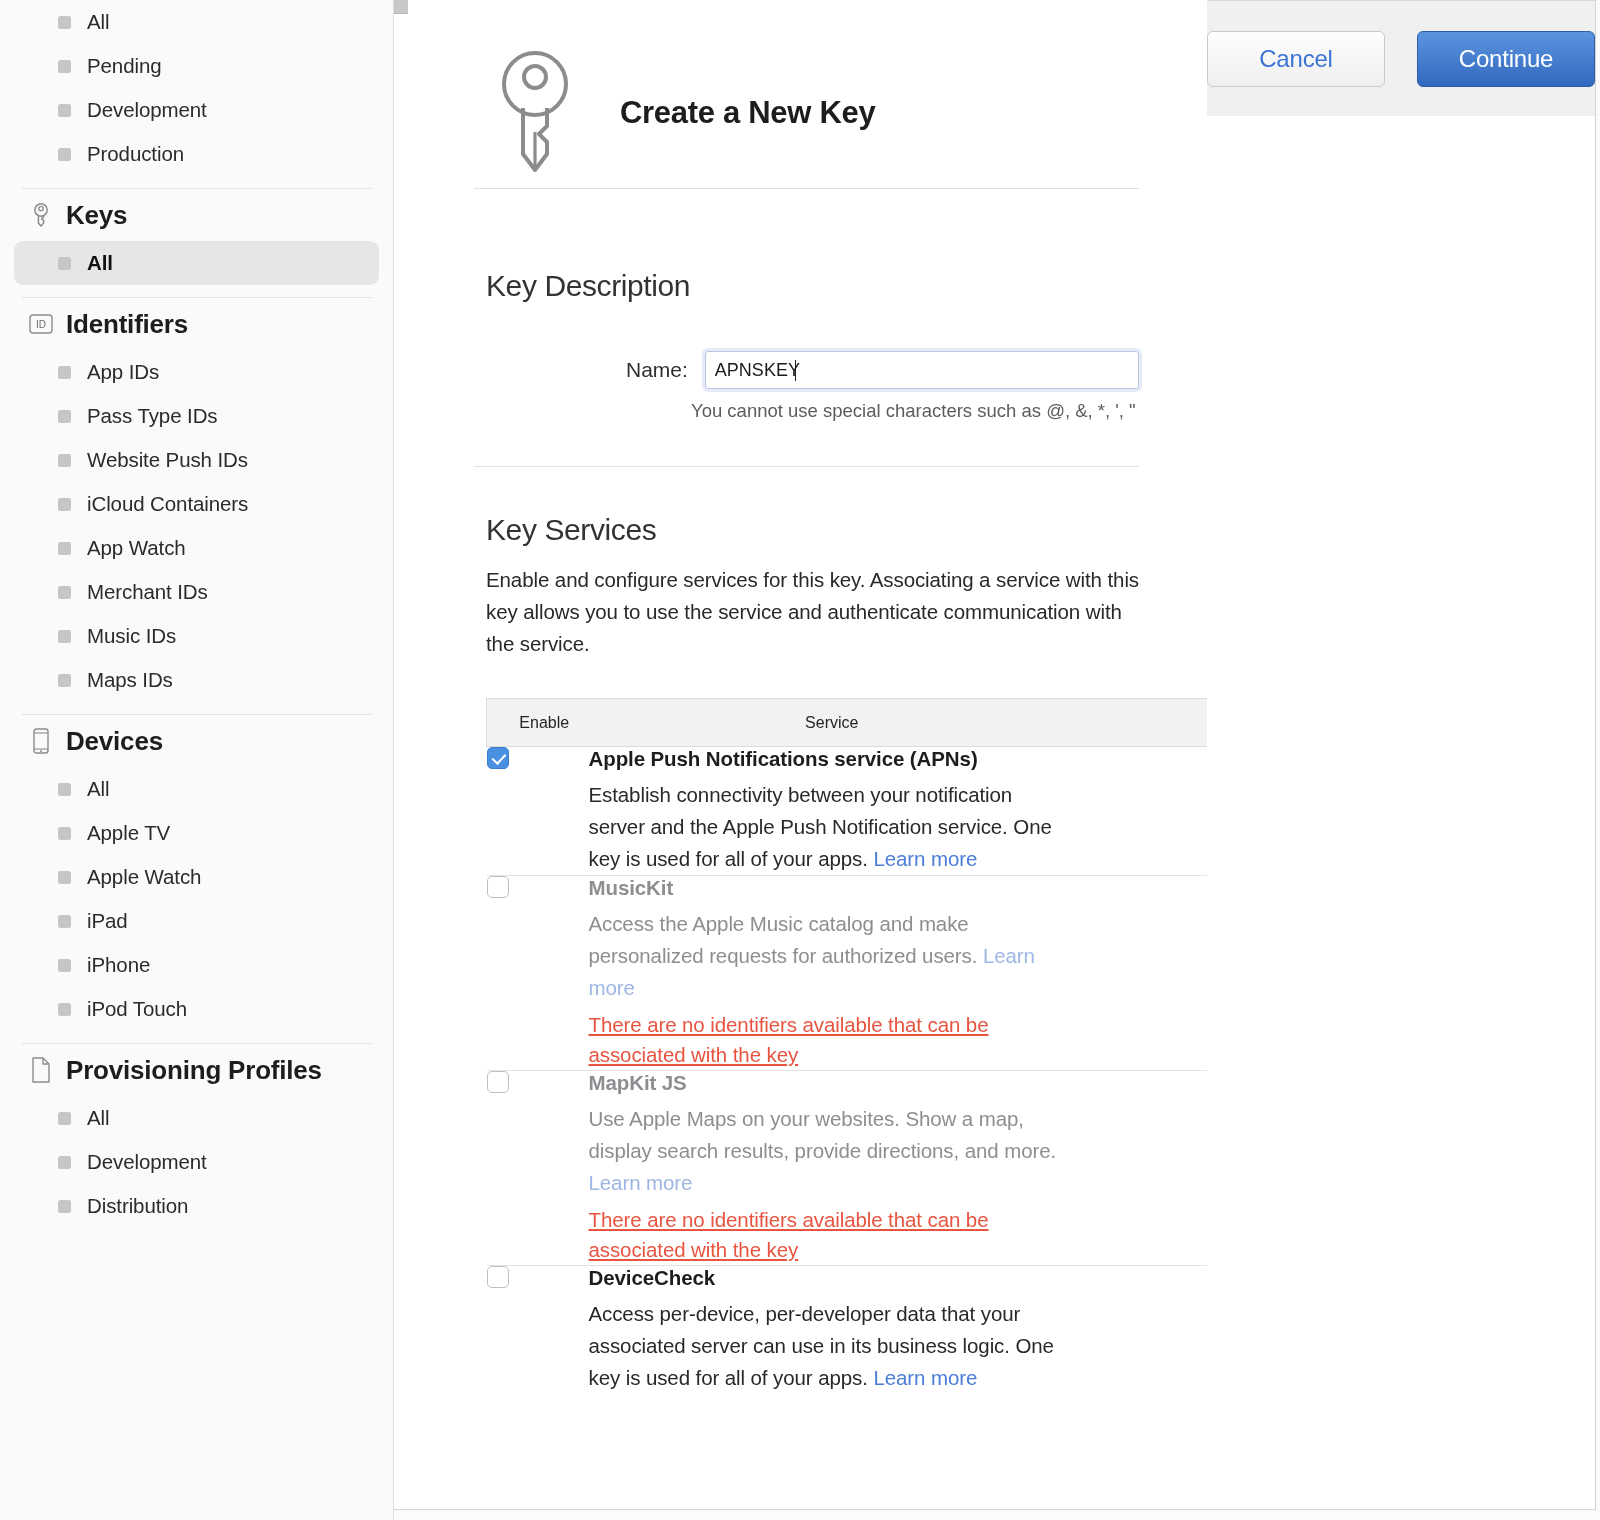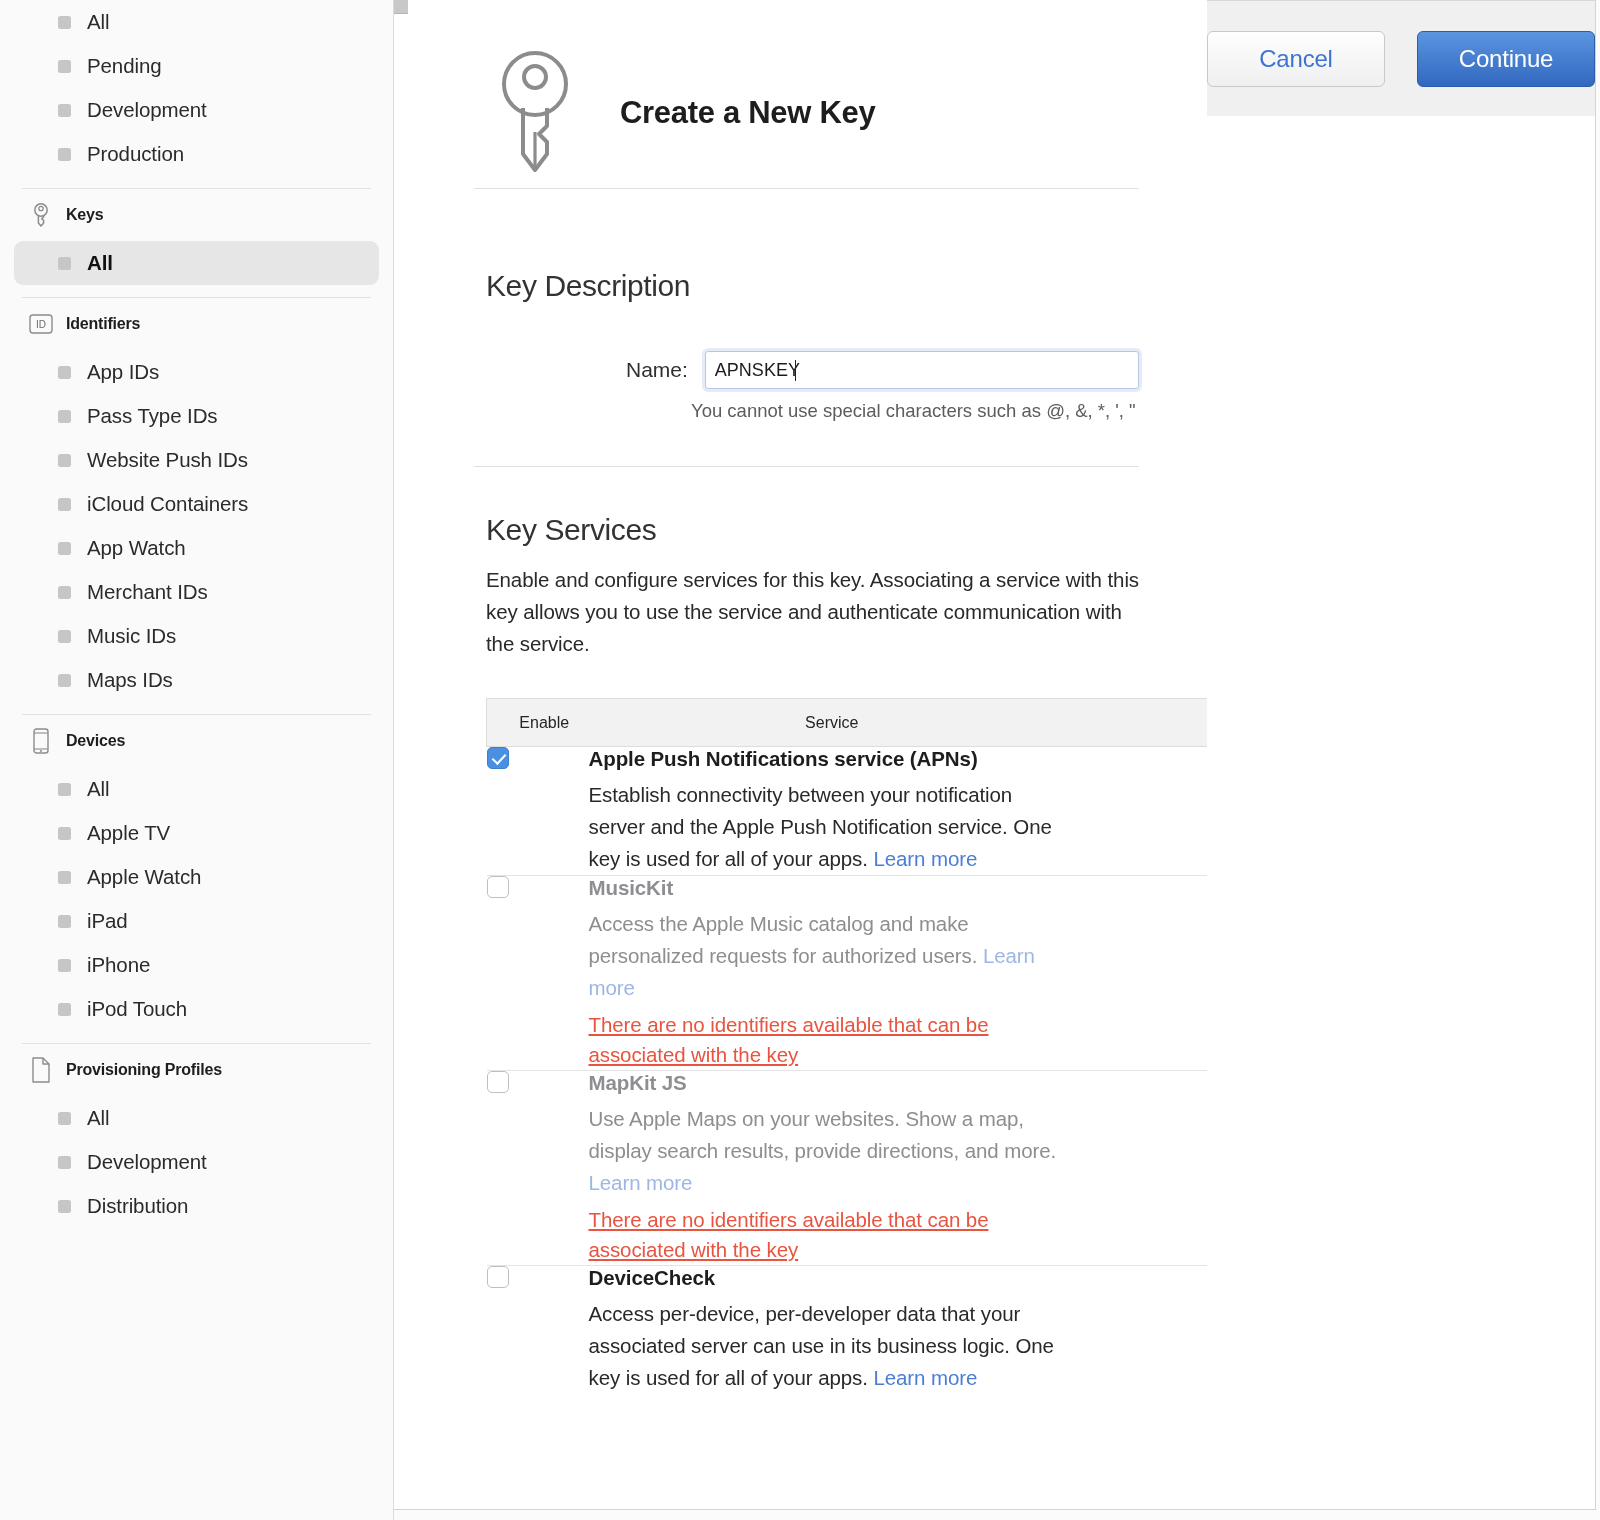--- a/index.html
+++ b/index.html
@@ -66,21 +66,21 @@
     height: 52px;
     padding-left: 14px;
   }
   .section-head .sicon {
     width: 26px; height: 26px;
     margin-right: 12px;
     display: flex; align-items: center; justify-content: center;
     flex: 0 0 26px;
   }
   .section-head .stitle {
-    font-size: 16px;
+    font-size: 26px;
     font-weight: bold;
     color: #1d1d1f;
     letter-spacing: -0.2px;
   }
 
   
   #mainwrap {
     flex: 1 1 auto;
     position: relative;
     height: 1520px;

